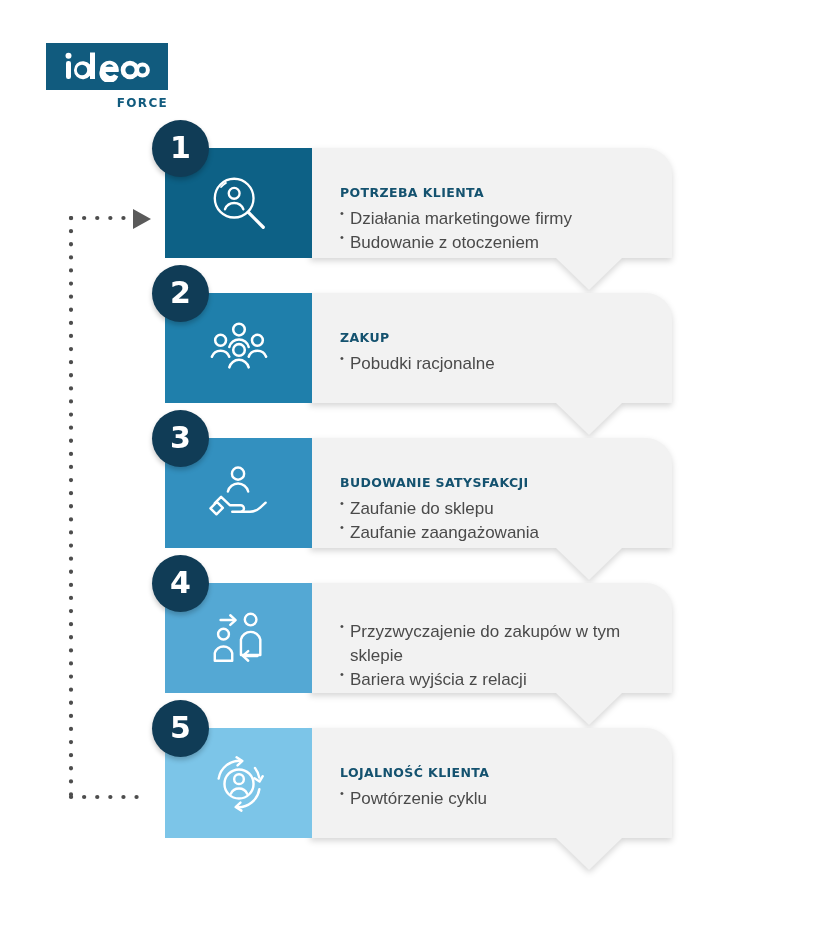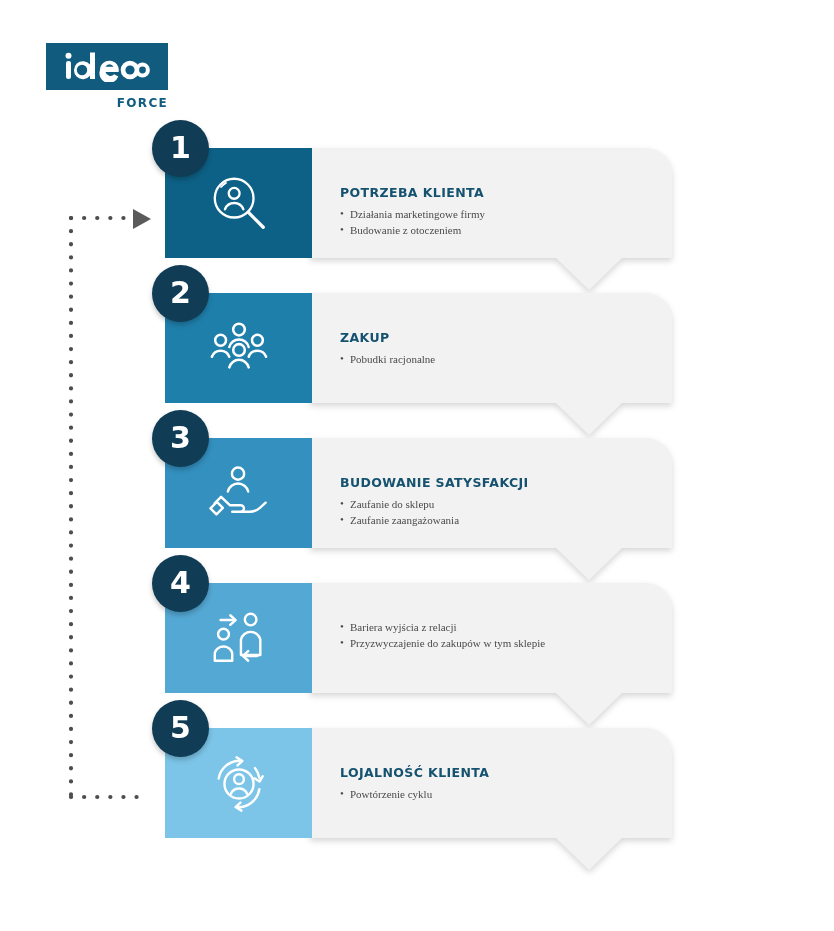--- a/index.html
+++ b/index.html
@@ -131,22 +131,22 @@
     font-weight: 700;
     color: #14526f;
     letter-spacing: 0.4px;
     line-height: 1.2;
     margin-bottom: 7px;
   }
   .bullets {
     list-style: none;
   }
   .bullets li {
-    font-family: Liberation Serif, serif;
-    font-size: 11px;
+    font-family: Liberation Sans, sans-serif;
+    font-size: 17px;
     color: #4a4a4a;
     line-height: 1.42;
     padding-left: 10px;
     position: relative;
   }
   .bullets li::before {
     content: "•";
     position: absolute;
     left: 0;
     top: -1px;
@@ -291,22 +291,22 @@
       <path d="M51 50.5H37"></path>
       <polyline points="41.5,45.5 36,50.5 41.5,55.5"></polyline>
     </svg>
           </span>
     </div>
     <div class="badge">
       <span>4</span>
     </div>
     <div class="content">
       <ul class="bullets">
+            <li>Przyzwyczajenie do zakupów w tym sklepie</li>
             <li>Bariera wyjścia z relacji</li>
-            <li>Przyzwyczajenie do zakupów w tym sklepie</li>
           </ul>
     </div>
   </div>
       <div class="step" style="top: 728px;">
     <div class="panel">
       <div class="panel-notch"></div>
     </div>
     <div class="iconblock" style="background:#7cc5e8">
       <span>
     <svg class="icon-svg" width="62" height="62" viewBox="0 0 64 64" fill="none" stroke="#ffffff" stroke-width="2.5" stroke-linecap="round" stroke-linejoin="round">

